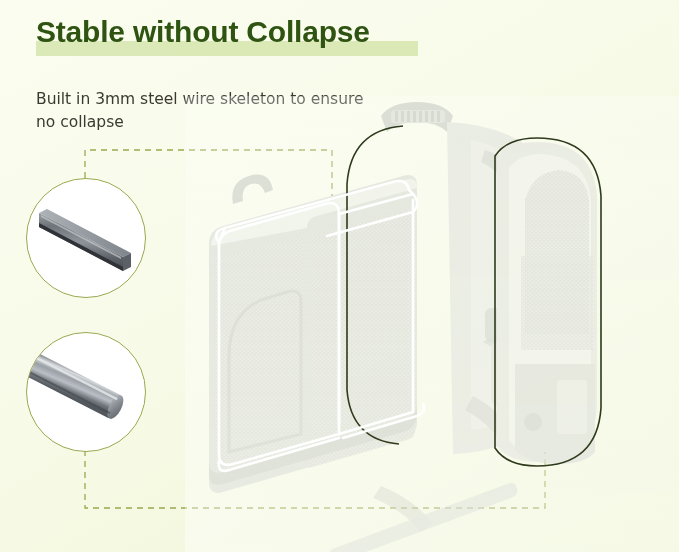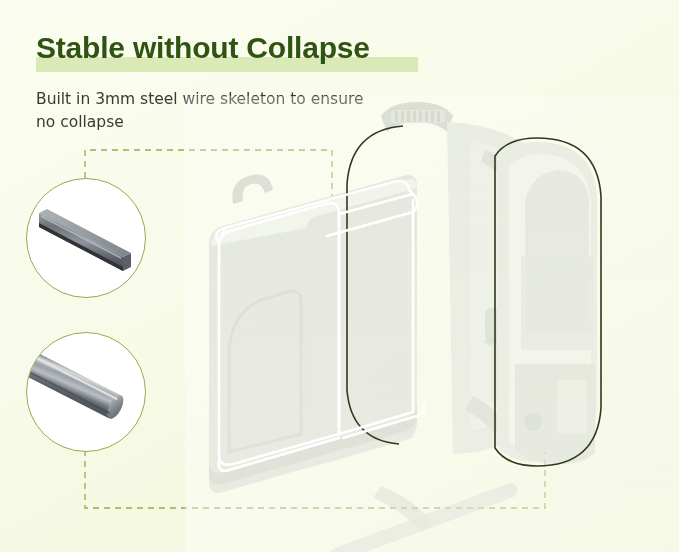--- a/index.html
+++ b/index.html
@@ -17,21 +17,21 @@
     width: 679px;
     height: 552px;
     background: linear-gradient(150deg, #fbfdf0 0%, #f8fbe9 40%, #f4f8df 72%, #eff5d4 100%);
     overflow: hidden;
   }
 
   
   #heading-block {
     position: absolute;
     left: 36px;
-    top: 31px;
+    top: 15px;
     width: 460px;
   }
   #heading-highlight {
     position: absolute;
     left: 0px;
     top: 26px;
     width: 382px;
     height: 15px;
     background: #d9e8b4;
     opacity: .95;

